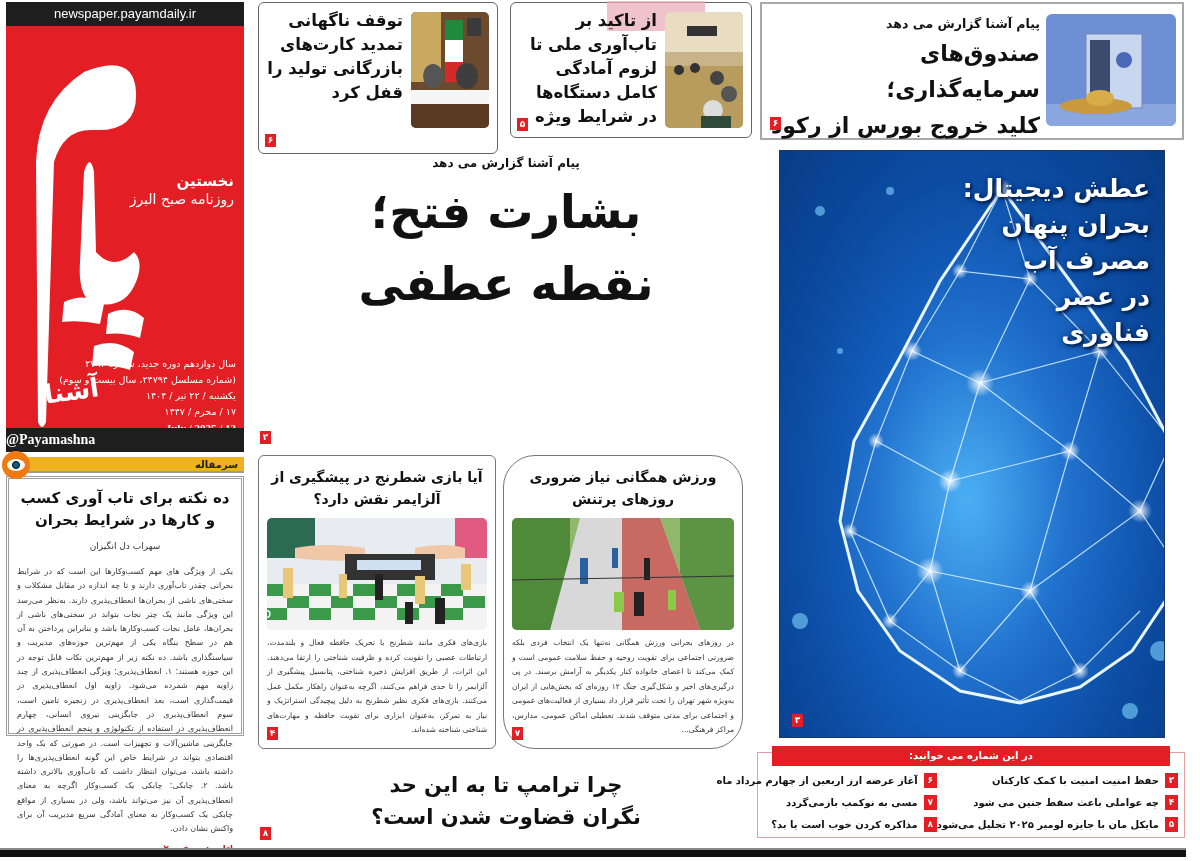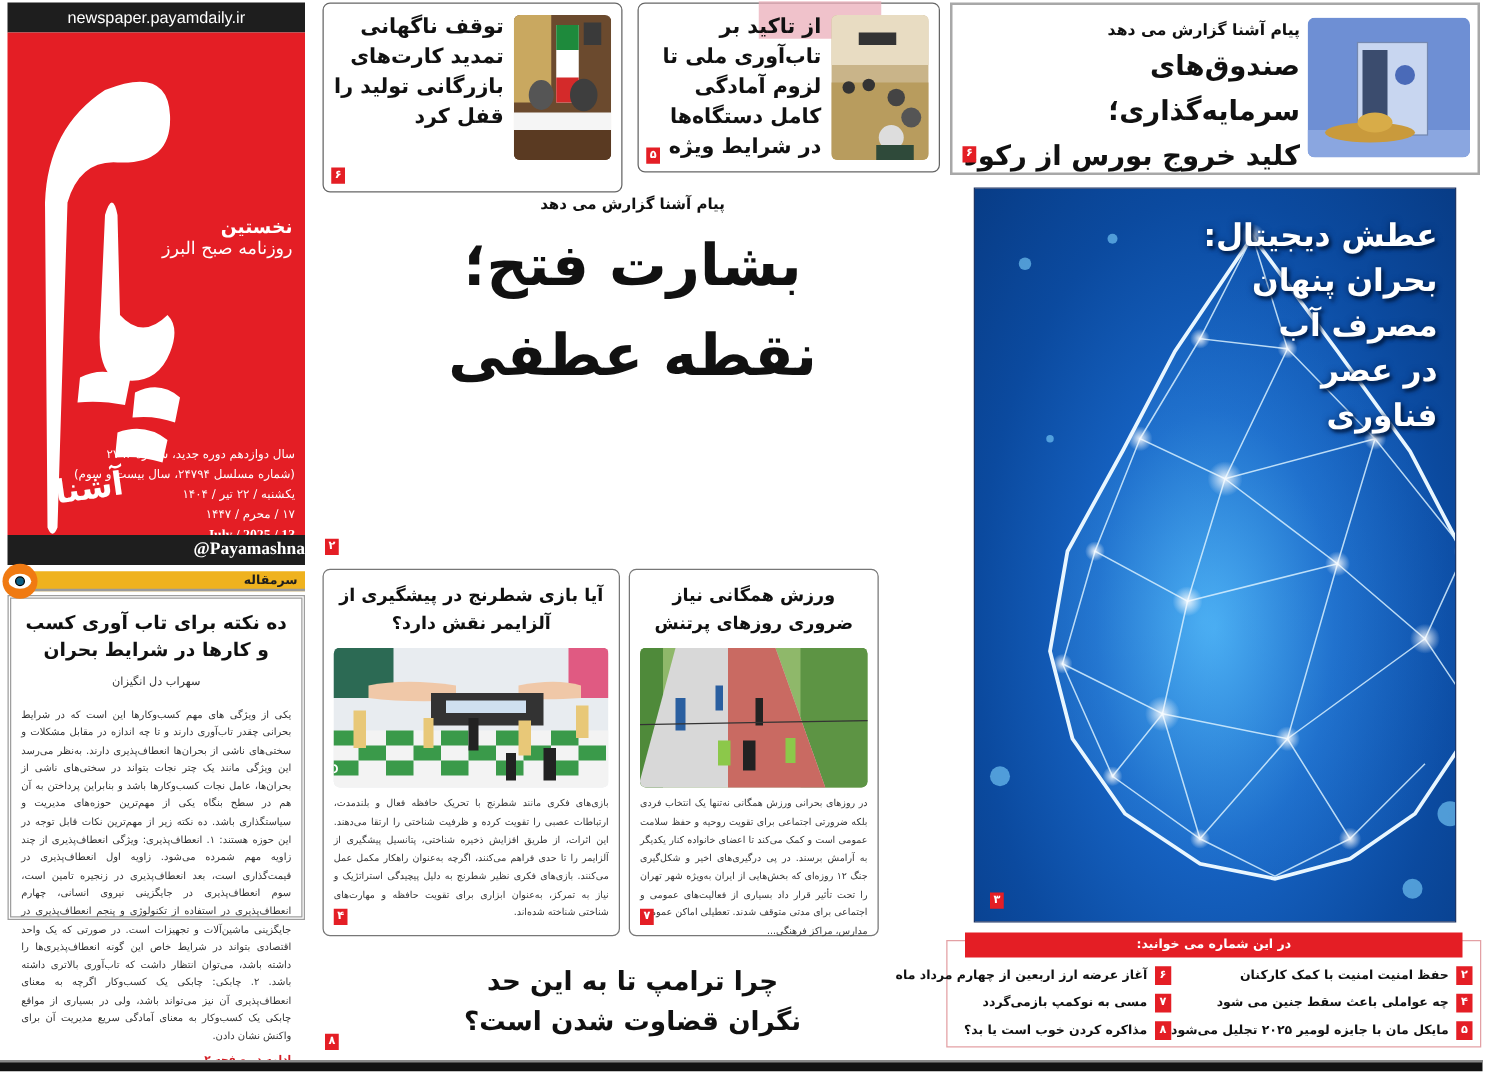--- a/index.html
+++ b/index.html
@@ -10,21 +10,21 @@
   
   #masthead { position: absolute; left: 6px; top: 2px; width: 238px; height: 450px; }
   #mh-url { height: 24px; background: #1e1e1e; color: #fff; font-family: "Liberation Sans", sans-serif; font-size: 13px; text-align: center; line-height: 24px; }
   #mh-red { height: 402px; background: #e41e25; position: relative; overflow: hidden; }
   #mh-logo { position: absolute; left: 18px; top: 26px; width: 120px; height: 380px; }
   #mh-tag1 { position: absolute; right: 10px; top: 146px; color: #fff; font-size: 15px; font-weight: bold; }
   #mh-tag2 { position: absolute; right: 10px; top: 165px; color: #fff; font-size: 14px; }
   #mh-info { position: absolute; right: 8px; top: 330px; color: #fff; font-size: 9.5px; line-height: 16px; text-align: right; }
   #mh-info .en { font-family: "Liberation Serif", serif; font-weight: bold; font-size: 11px; }
   #mh-ashna { position: absolute; left: 38px; top: 350px; color: #fff; font-size: 26px; font-weight: bold; transform: rotate(-8deg); }
-  #mh-handle { height: 24px; background: #1e1e1e; color: #fff; font-family: "Liberation Serif", serif; font-weight: bold; font-size: 14px; text-align: right; line-height: 24px; margin-top: 0; }
+  #mh-handle { height: 24px; background: #1e1e1e; color: #fff; font-family: "Liberation Serif", serif; font-weight: bold; font-size: 14px; text-align: left; line-height: 24px; margin-top: 0; }
 
   
   #editorial { position: absolute; left: 6px; top: 457px; width: 238px; height: 383px; }
   #ed-bar { height: 16px; background: #efb21e; border-bottom: 2px solid #9b9b9b; position: relative; }
   #ed-bar-label { position: absolute; right: 6px; top: 0; font-size: 10px; font-weight: bold; color: #1d1d1d; line-height: 16px; }
   #ed-eye { position: absolute; left: -4px; top: -6px; width: 28px; height: 28px; border-radius: 50%; background: #f07a12; display: flex; align-items: center; justify-content: center; }
   #ed-eye .white { width: 18px; height: 12px; background: #fff; border-radius: 50%; display: flex; align-items: center; justify-content: center; }
   #ed-eye .pupil { width: 8px; height: 8px; background: #0e5f84; border-radius: 50%; border: 1px solid #000; }
   #ed-box { margin-top: 3px; border: 3px double #9e9e9e; height: 260px; padding: 8px 8px 0 8px; }
   #ed-title { text-align: center; font-size: 15px; font-weight: bold; line-height: 22px; }
@@ -56,21 +56,21 @@
 
   
   #feature { position: absolute; left: 759px; top: 150px; width: 386px; height: 588px; background: radial-gradient(ellipse at 50% 60%, #3fa0ea 0%, #1663c3 35%, #0b4a9f 70%, #083c86 100%); overflow: hidden; border: 1px solid #1d3566; margin-left: 20px; }
   #feature svg { position: absolute; left: 0; top: 0; }
   #feature-hl { position: absolute; right: 14px; top: 20px; color: #fff; font-size: 25px; font-weight: 900; line-height: 36px; text-align: right; text-shadow: 0 0 6px #002860, 2px 2px 3px #001a40; }
   #feature .pg { position: absolute; left: 12px; bottom: 10px; }
 
   
   .card { position: absolute; border: 1px solid #777; border-radius: 6px; height: 294px; top: 455px; }
   #card-chess { left: 258px; width: 238px; }
-  #card-sport { left: 503px; width: 200px; }
+  #card-sport { left: 503px; width: 240px; border-radius: 32px; }
   .card .ctitle { text-align: center; font-size: 14px; font-weight: bold; line-height: 22px; margin-top: 10px; padding: 0 6px; }
   .card .cphoto { margin: 8px 8px 0 8px; height: 112px; border-radius: 5px; overflow: hidden; position: relative; }
   .card .cbody { font-size: 7.6px; line-height: 14.5px; text-align: justify; padding: 6px 8px 0 8px; color: #333; }
   .card .pg { position: absolute; left: 8px; bottom: 8px; }
 
   
   #trump { position: absolute; left: 258px; top: 765px; width: 496px; height: 75px; text-align: center; }
   #trump-hl { font-size: 21px; font-weight: 900; line-height: 32px; margin-top: 4px; }
   #trump .pg { position: absolute; left: 2px; bottom: 0; }
 

